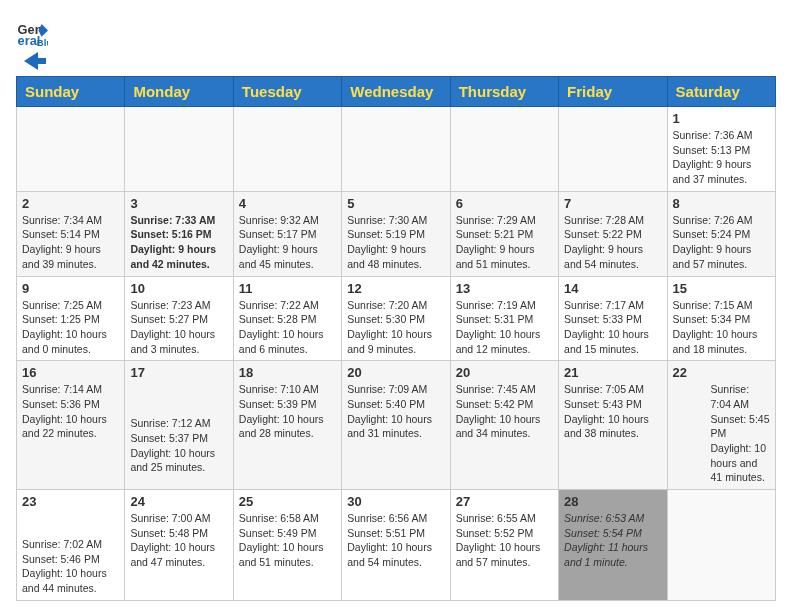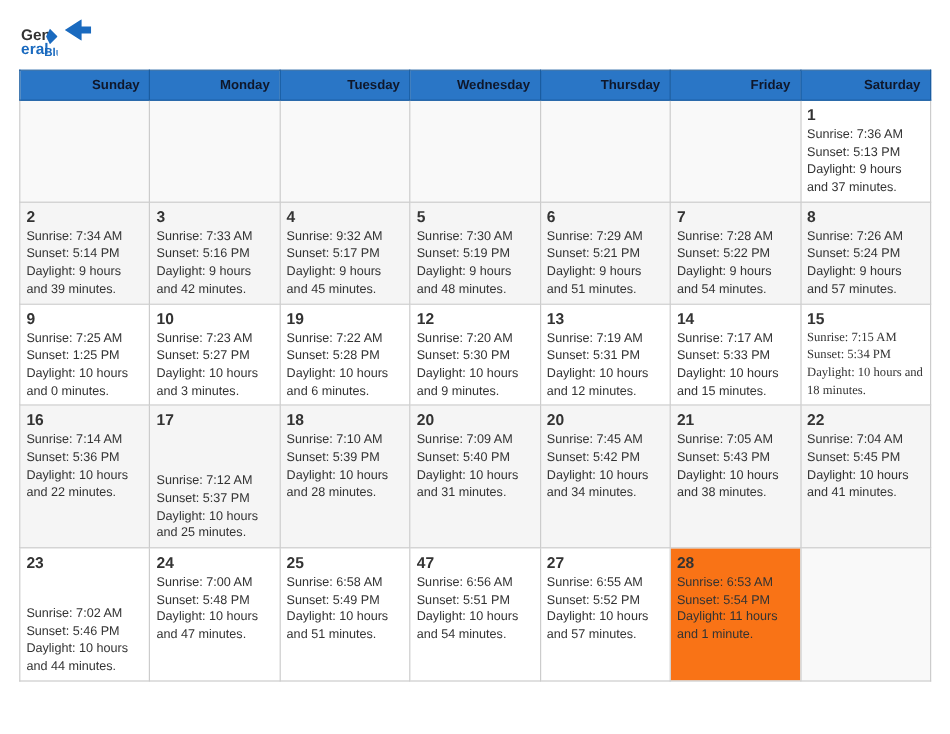--- a/index.html
+++ b/index.html
@@ -11,22 +11,23 @@
       padding: 16px;
     }
     .header {
       display: flex;
       align-items: flex-start;
       justify-content: space-between;
       margin-bottom: 10px;
     }
     .logo {
       display: flex;
-      align-items: flex-start;
+      align-items: flex-end;
       gap: 4px;
+      flex-direction: column;
     }
     .logo-icon {
       width: 32px;
       height: 32px;
     }
     .title-block {
       text-align: right;
     }
     .month-title {
       font-size: 32px;
@@ -37,24 +38,24 @@
       font-size: 14px;
       color: #555;
     }
     .calendar {
       width: 100%;
       border-collapse: collapse;
       border: 1px solid #ccc;
     }
     .calendar th {
       background-color: #2a76c6;
-      color: #0f172a;
-      font-size: 11px;
+      color: #fde047;
+      font-size: 15px;
       padding: 6px 8px;
-      text-align: right;
+      text-align: left;
       border: 1px solid #1a5ca0;
     }
     .calendar td {
       vertical-align: top;
       border: 1px solid #ccc;
       padding: 4px 5px;
       width: calc(100% / 7);
       min-height: 80px;
       font-size: 11px;
       color: #333;
@@ -144,21 +145,21 @@
       </tr>
       <tr>
         <td style="background: rgb(245, 245, 245);">
           <span class="day-number">2</span>
           <div class="day-info" style="white-space: pre-line;">Sunrise: 7:34 AM
 Sunset: 5:14 PM
 Daylight: 9 hours and 39 minutes.</div>
         </td>
         <td style="background: rgb(245, 245, 245);">
           <span class="day-number">3</span>
-          <div class="day-info" style="white-space: pre-line;">Sunrise: 7:33 AM
+          <div class="day-info" style="white-space: pre-line; font-weight: bold;">Sunrise: 7:33 AM
 Sunset: 5:16 PM
 Daylight: 9 hours and 42 minutes.</div>
         </td>
         <td style="background: rgb(245, 245, 245);">
           <span class="day-number">4</span>
           <div class="day-info" style="white-space: pre-line;">Sunrise: 9:32 AM
 Sunset: 5:17 PM
 Daylight: 9 hours and 45 minutes.</div>
         </td>
         <td style="background: rgb(245, 245, 245);">
@@ -193,21 +194,21 @@
 Sunset: 1:25 PM
 Daylight: 10 hours and 0 minutes.</div>
         </td>
         <td style="background: rgb(255, 255, 255);">
           <span class="day-number">10</span>
           <div class="day-info" style="white-space: pre-line;">Sunrise: 7:23 AM
 Sunset: 5:27 PM
 Daylight: 10 hours and 3 minutes.</div>
         </td>
         <td style="background: rgb(255, 255, 255);">
-          <span class="day-number">19</span>
+          <span class="day-number">11</span>
           <div class="day-info" style="white-space: pre-line;">Sunrise: 7:22 AM
 Sunset: 5:28 PM
 Daylight: 10 hours and 6 minutes.</div>
         </td>
         <td style="background: rgb(255, 255, 255);">
           <span class="day-number">12</span>
           <div class="day-info" style="white-space: pre-line;">Sunrise: 7:20 AM
 Sunset: 5:30 PM
 Daylight: 10 hours and 9 minutes.</div>
         </td>
@@ -218,21 +219,21 @@
 Daylight: 10 hours and 12 minutes.</div>
         </td>
         <td style="background: rgb(255, 255, 255);">
           <span class="day-number">14</span>
           <div class="day-info" style="white-space: pre-line;">Sunrise: 7:17 AM
 Sunset: 5:33 PM
 Daylight: 10 hours and 15 minutes.</div>
         </td>
         <td style="background: rgb(255, 255, 255);">
           <span class="day-number">15</span>
-          <div class="day-info" style="white-space: pre-line; font-family: Liberation Serif, serif;">Sunrise: 7:15 AM
+          <div class="day-info" style="white-space: pre-line;">Sunrise: 7:15 AM
 Sunset: 5:34 PM
 Daylight: 10 hours and 18 minutes.</div>
         </td>
       </tr>
       <tr>
         <td style="background: rgb(245, 245, 245);">
           <span class="day-number">16</span>
           <div class="day-info" style="white-space: pre-line;">Sunrise: 7:14 AM
 Sunset: 5:36 PM
 Daylight: 10 hours and 22 minutes.</div>
@@ -262,21 +263,21 @@
 Daylight: 10 hours and 34 minutes.</div>
         </td>
         <td style="background: rgb(245, 245, 245);">
           <span class="day-number">21</span>
           <div class="day-info" style="white-space: pre-line;">Sunrise: 7:05 AM
 Sunset: 5:43 PM
 Daylight: 10 hours and 38 minutes.</div>
         </td>
         <td style="background: rgb(245, 245, 245);">
           <span class="day-number">22</span>
-          <div class="day-info" style="white-space: pre-line;">Sunrise: 7:04 AM
+          <div class="day-info" style="white-space: pre-line; margin-left: 38px;">Sunrise: 7:04 AM
 Sunset: 5:45 PM
 Daylight: 10 hours and 41 minutes.</div>
         </td>
       </tr>
       <tr>
         <td style="background: rgb(255, 255, 255);">
           <span class="day-number">23</span>
           <div class="day-info" style="white-space: pre-line; margin-top: 28px;">Sunrise: 7:02 AM
 Sunset: 5:46 PM
 Daylight: 10 hours and 44 minutes.</div>
@@ -287,33 +288,33 @@
 Sunset: 5:48 PM
 Daylight: 10 hours and 47 minutes.</div>
         </td>
         <td style="background: rgb(255, 255, 255);">
           <span class="day-number">25</span>
           <div class="day-info" style="white-space: pre-line;">Sunrise: 6:58 AM
 Sunset: 5:49 PM
 Daylight: 10 hours and 51 minutes.</div>
         </td>
         <td style="background: rgb(255, 255, 255);">
-          <span class="day-number">47</span>
+          <span class="day-number">30</span>
           <div class="day-info" style="white-space: pre-line;">Sunrise: 6:56 AM
 Sunset: 5:51 PM
 Daylight: 10 hours and 54 minutes.</div>
         </td>
         <td style="background: rgb(255, 255, 255);">
           <span class="day-number">27</span>
           <div class="day-info" style="white-space: pre-line;">Sunrise: 6:55 AM
 Sunset: 5:52 PM
 Daylight: 10 hours and 57 minutes.</div>
         </td>
-        <td style="background: #f97316;">
+        <td style="background: #a3a3a3;">
           <span class="day-number">28</span>
-          <div class="day-info" style="white-space: pre-line;">Sunrise: 6:53 AM
+          <div class="day-info" style="white-space: pre-line; font-style: italic;">Sunrise: 6:53 AM
 Sunset: 5:54 PM
 Daylight: 11 hours and 1 minute.</div>
         </td>
         <td class="empty-cell" style="background: rgb(245, 245, 245);"></td>
       </tr>
     </tbody>
 </table>
 
 </body></html>

